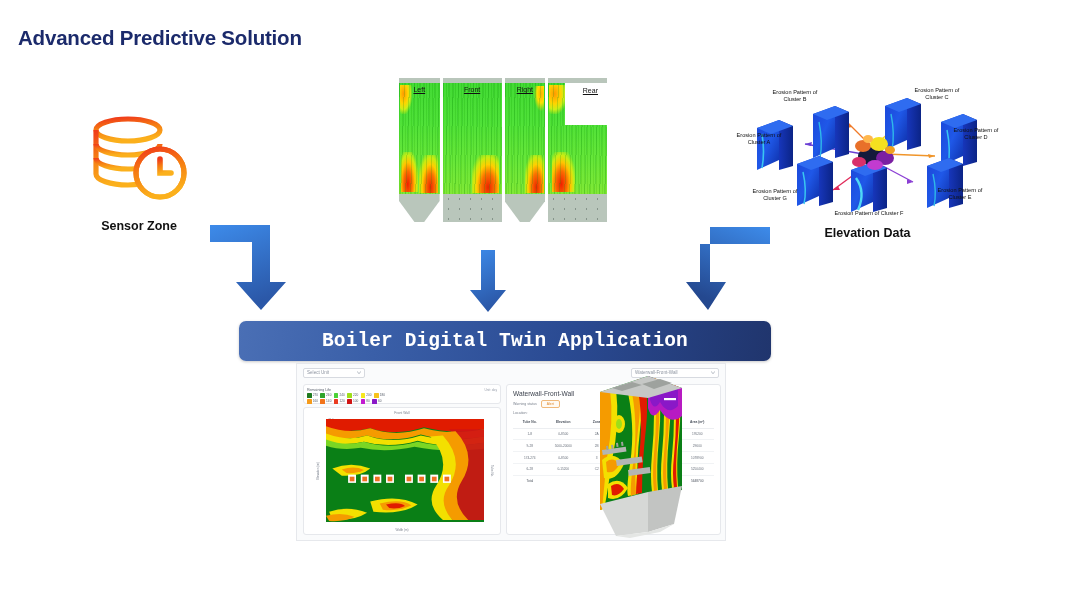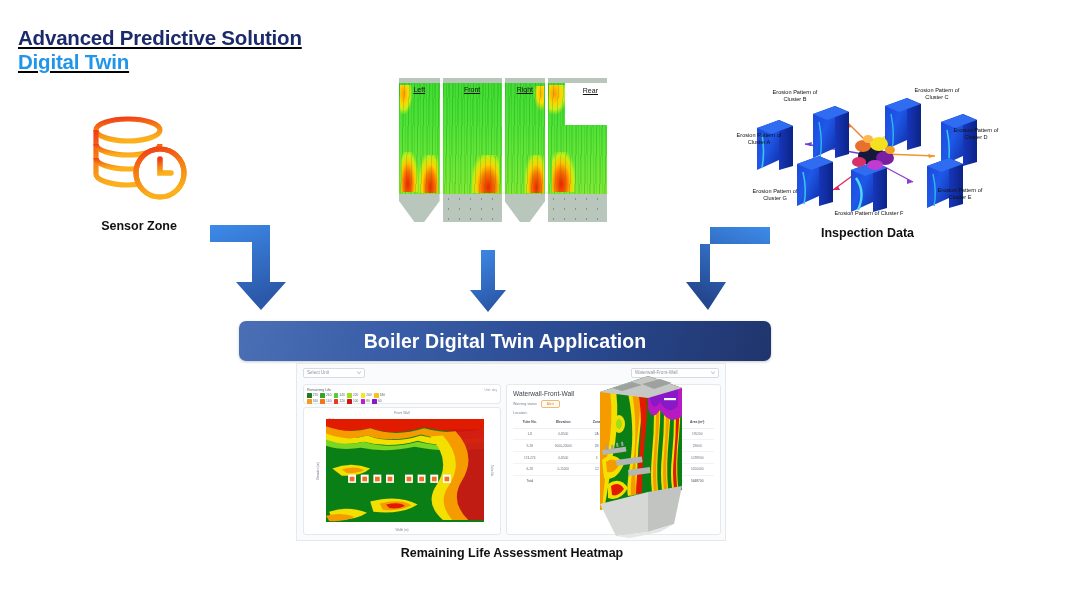--- a/index.html
+++ b/index.html
@@ -4,21 +4,21 @@
 <style>
   html,body{margin:0;padding:0;}
   body{
     width:1065px;height:589px;background:#ffffff;
     font-family:"Liberation Sans",sans-serif;
     overflow:hidden;position:relative;
   }
   .slide{position:absolute;inset:0;background:#fff;}
 
   
-  .title-block{position:absolute;left:18px;top:26px;text-decoration:underline;}
+  .title-block{position:absolute;left:18px;top:26px;}
   .title-l1{font-size:20.5px;font-weight:bold;color:#1b2a6b;letter-spacing:-0.2px;line-height:1.18;}
   .title-l2{font-size:20.5px;font-weight:bold;color:#2196e8;letter-spacing:-0.2px;line-height:1.18;}
 
   
   .cap{position:absolute;font-size:12.5px;font-weight:bold;color:#111;text-align:center;white-space:nowrap;}
 
   
   .sensor-icon{position:absolute;left:84px;top:110px;width:110px;height:96px;}
   .sensor-icon svg{width:100%;height:100%;display:block;}
 
@@ -62,21 +62,21 @@
   
   .arrow{position:absolute;}
   .arrow svg{display:block;width:100%;height:100%;}
 
   
   .banner{position:absolute;left:239px;top:321px;width:532px;height:40px;
     border-radius:7px;
     background:linear-gradient(100deg,#4a6fb5 0%,#3a5fa8 26%,#2a4a92 62%,#20356d 100%);
     display:flex;align-items:center;justify-content:center;
     box-shadow:0 1px 3px rgba(0,0,0,.22);}
-  .banner-text{color:#fff;font-size:19.5px;font-weight:bold;letter-spacing:.1px;}
+  .banner-text{color:#fff;font-size:19.5px;font-weight:bold;letter-spacing:.1px;font-family:Liberation Mono, monospace;}
 
   
   .app{position:absolute;left:296px;top:363px;width:430px;height:178px;
     background:#fafbfc;border:1px solid #e6e8ec;box-sizing:border-box;overflow:hidden;}
   .app-topbar{position:absolute;left:0;top:0;right:0;height:17px;background:#fafbfc;}
   .dd{position:absolute;top:3.5px;height:10px;border:1px solid #d7dae0;border-radius:2px;
     background:#fff;display:flex;align-items:center;justify-content:space-between;
     padding:0 3px;box-sizing:border-box;}
   .dd span{font-size:4.2px;color:#8d94a0;white-space:nowrap;overflow:hidden;}
   .dd .cv{font-size:4.6px;}
@@ -120,21 +120,20 @@
   .boiler3d{position:absolute;left:586px;top:364px;width:108px;height:176px;}
   .boiler3d svg{display:block;width:100%;height:100%;}
 </style>
 </head>
 <body>
 
 <div class="slide">
 
   <div class="title-block">
     <div class="title-l1">Advanced Predictive Solution</div>
-    <div class="title-l2">Digital Twin</div>
   </div>
 
   <div class="sensor-icon">
     <svg viewBox="0 0 110 96">
       <defs>
         <linearGradient id="gSens" x1="0" y1="0" x2="0.25" y2="1">
           <stop offset="0" stop-color="#f03a1a"></stop>
           <stop offset="0.45" stop-color="#f57a12"></stop>
           <stop offset="1" stop-color="#fbb01c"></stop>
         </linearGradient>
@@ -304,21 +303,21 @@
     <div class="sim-lab" style="left:170px;top:5px;width:64px;">Erosion Pattern of
 Cluster C</div>
     <div class="sim-lab" style="left:208px;top:45px;width:66px;">Erosion Pattern of
 Cluster D</div>
     <div class="sim-lab" style="left:192px;top:105px;width:66px;">Erosion Pattern of
 Cluster E</div>
     <div class="sim-lab" style="left:78px;top:128px;width:112px;">Erosion Pattern of Cluster F</div>
     <div class="sim-lab" style="left:8px;top:106px;width:64px;">Erosion Pattern of
 Cluster G</div>
   </div>
-  <div class="cap" style="left:740px;top:226px;width:255px;">Inspection Data</div>
+  <div class="cap" style="left:740px;top:226px;width:255px;">Elevation Data</div>
 
   <div class="arrow" style="left:204px;top:220px;width:98px;height:95px;">
     <svg viewBox="0 0 98 95">
       <defs>
           <linearGradient id="ag1" x1="0" y1="0" x2="0.35" y2="1">
         <stop offset="0" stop-color="#3d8bea"></stop>
             <stop offset="1" stop-color="#2b58a8"></stop>
           </linearGradient>
         </defs>
       <path d="M6 5 H66 V62 H82 L57 90 L32 62 H48 V22 H6 Z" fill="url(#ag1)"></path>
@@ -593,15 +592,14 @@
         <rect x="30" y="79" width="2" height="4" transform="rotate(-8 30 79)"></rect>
         <rect x="35" y="78" width="2" height="4" transform="rotate(-8 35 78)"></rect>
       </g>
 
       <path d="M14 140 L62 128 L62 168 L30 172 Z" fill="#d6d8d6"></path>
       <path d="M62 128 L96 122 L88 160 L62 168 Z" fill="#c2c4c2"></path>
       <path d="M30 172 L62 168 L88 160 L74 168 L44 174 Z" fill="#e4e6e4"></path>
     </svg>
   </div>
 
-  <div class="cap" style="left:322px;top:546px;width:380px;">Remaining Life Assessment Heatmap</div>
 
 </div>
 
 </body></html>

